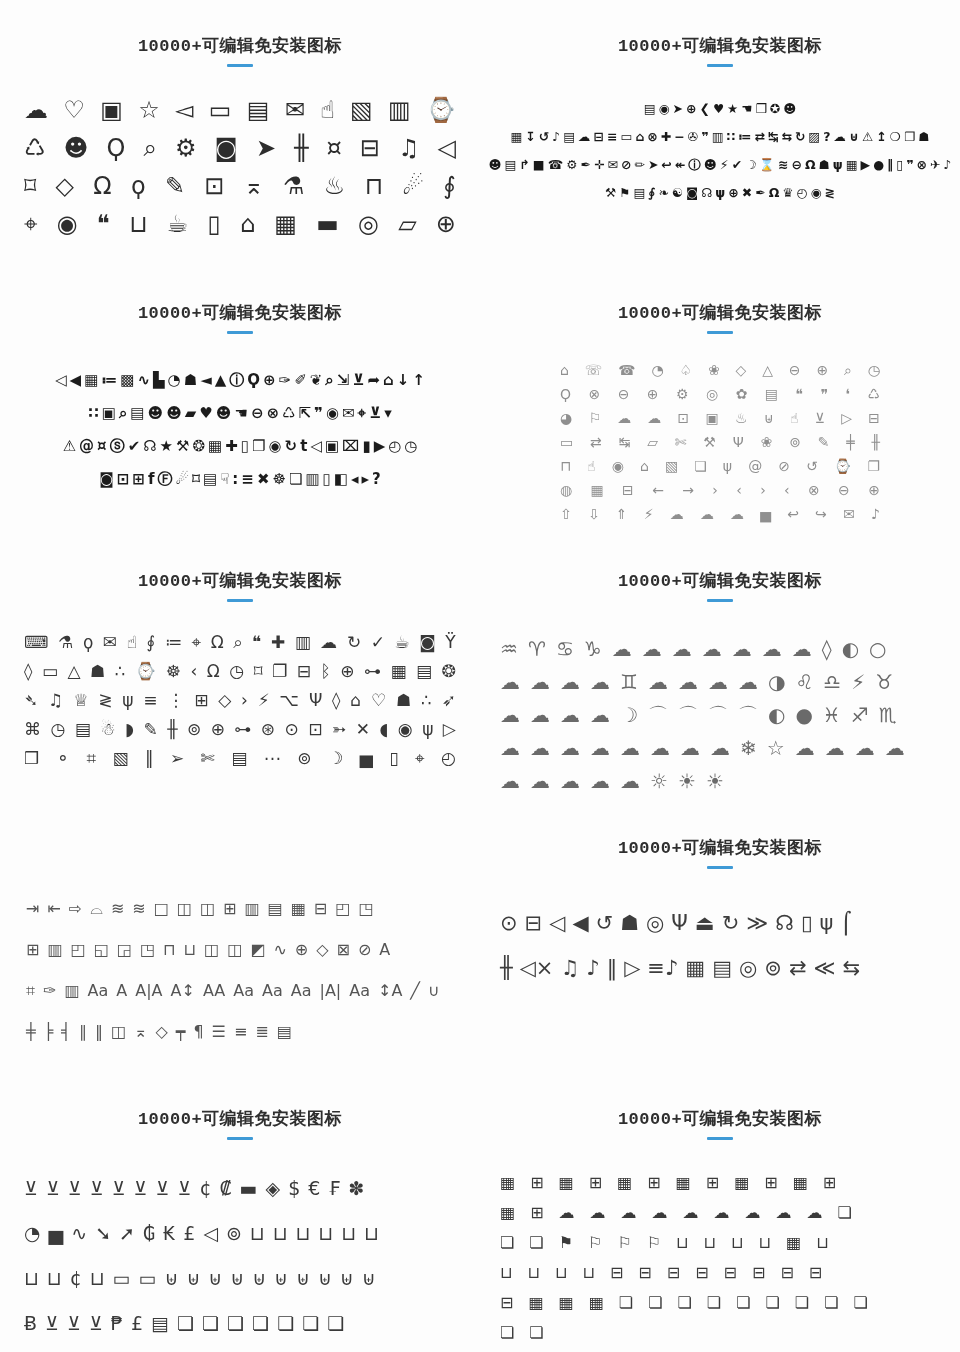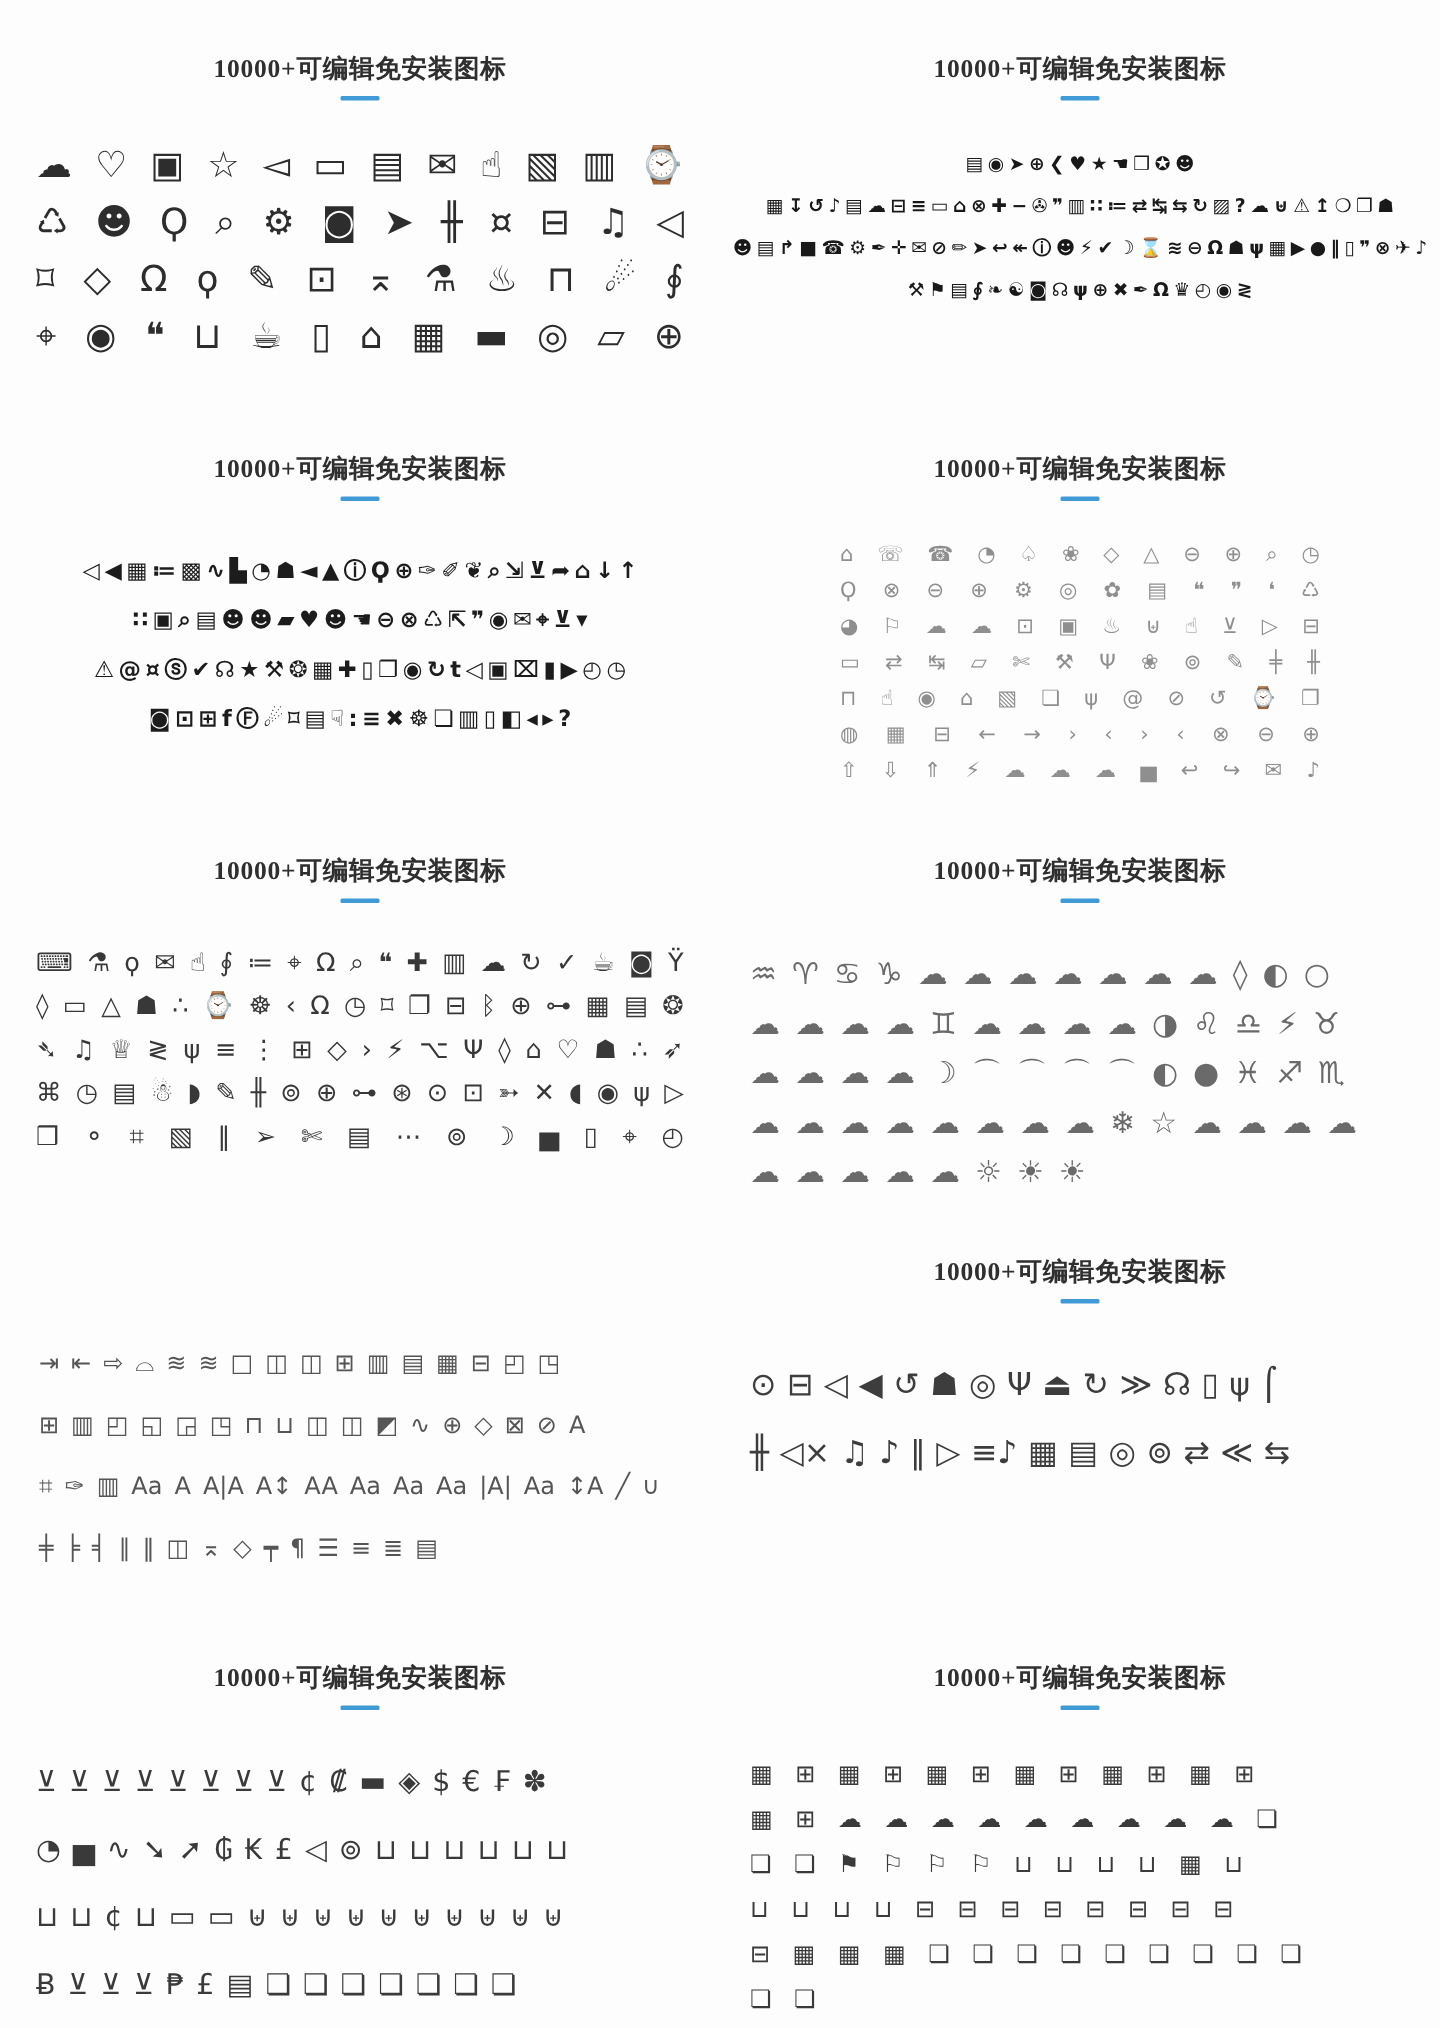--- a/index.html
+++ b/index.html
@@ -5,21 +5,21 @@
   html,body{margin:0;padding:0;}
   body{
     width:960px;height:1352px;position:relative;overflow:hidden;
     background:#fdfdfd;
     font-family:"DejaVu Sans","Liberation Sans",sans-serif;
   }
   .sec{position:absolute;}
   .sec.left{left:0;width:480px;}
   .sec.right{left:480px;width:480px;}
   .sec-title{margin:0;text-align:center;font-size:17px;font-weight:bold;color:#2f2f2f;
-    font-family:Liberation Serif, serif;letter-spacing:0.5px;}
+    font-family:Liberation Mono, monospace;letter-spacing:0.5px;}
   .underline{display:block;width:26px;height:3px;background:#3f9ad6;margin:7px auto 0;border-radius:1px;}
   .icons{padding:0 20px;}
   .row{display:flex;align-items:center;}
   .icon{display:inline-block;text-align:center;line-height:1;cursor:pointer;}
 
   
   .s1l{top:34px;}
   .s1l .icons{margin-top:24px;padding:0 24px;}
   .s1l .row{justify-content:space-between;height:38px;font-size:24px;color:#2d2d2d;}
 

